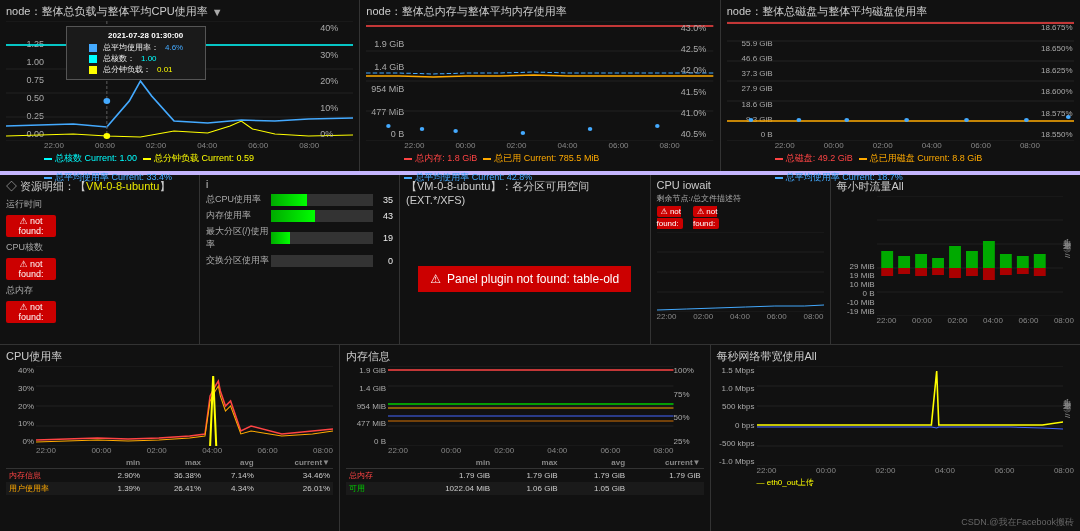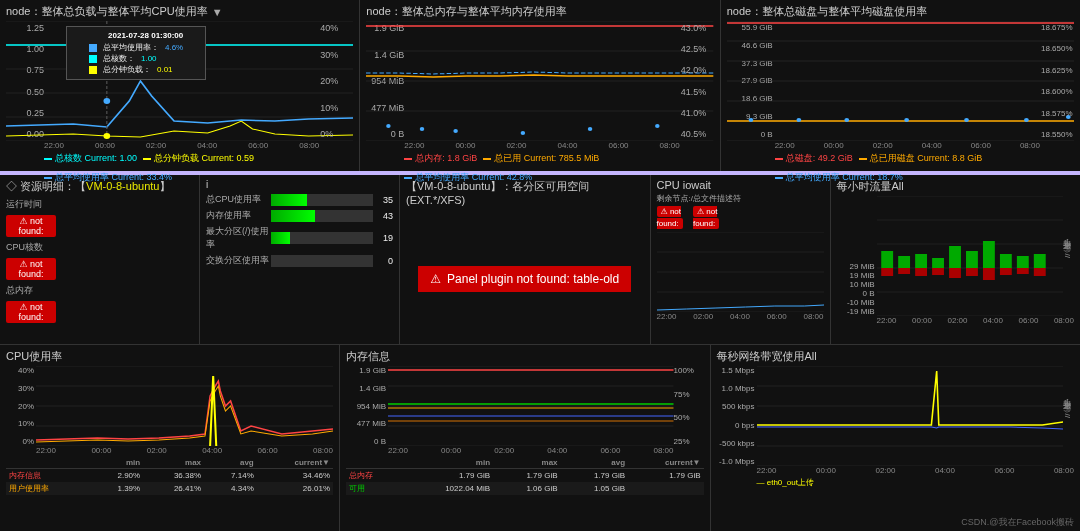--- a/index.html
+++ b/index.html
@@ -48,21 +48,21 @@
     .panel-title .dropdown-arrow {
       color: #aaa;
     }
 
     
     svg { display: block; }
 
     .axis-label-left {
       position: absolute;
       left: 0;
-      top: 0;
+      top: 16px;
       bottom: 0;
       width: 40px;
       display: flex;
       flex-direction: column;
       justify-content: space-between;
       align-items: flex-end;
       padding: 2px 2px;
       font-size: 9px;
       color: #aaa;
     }

